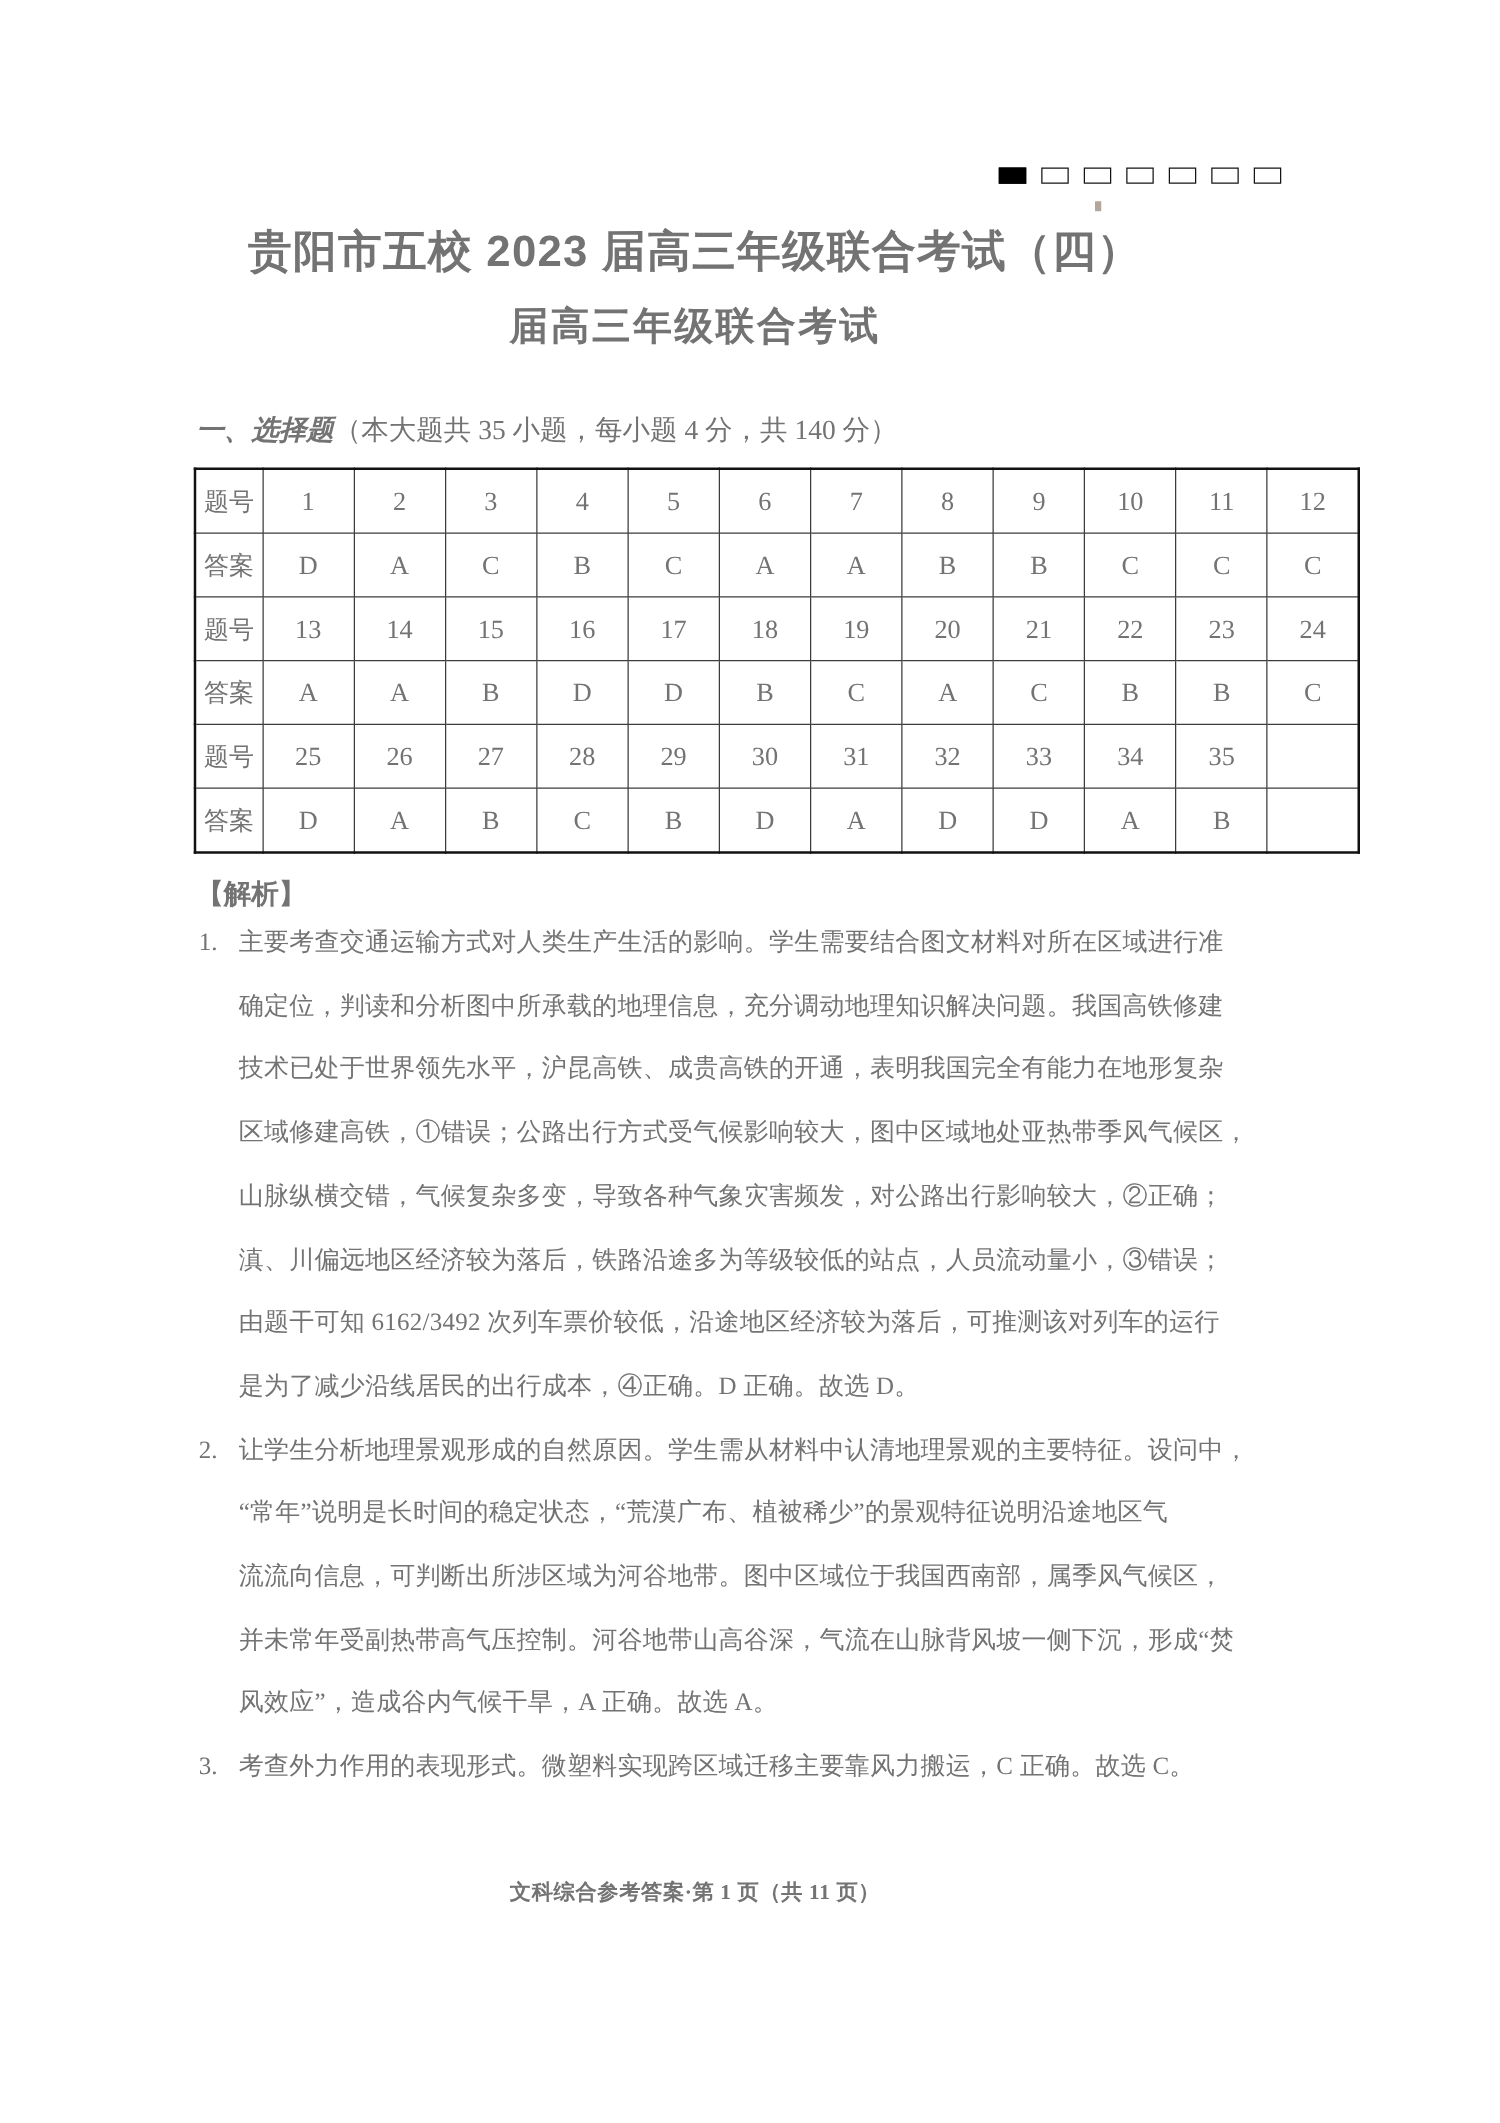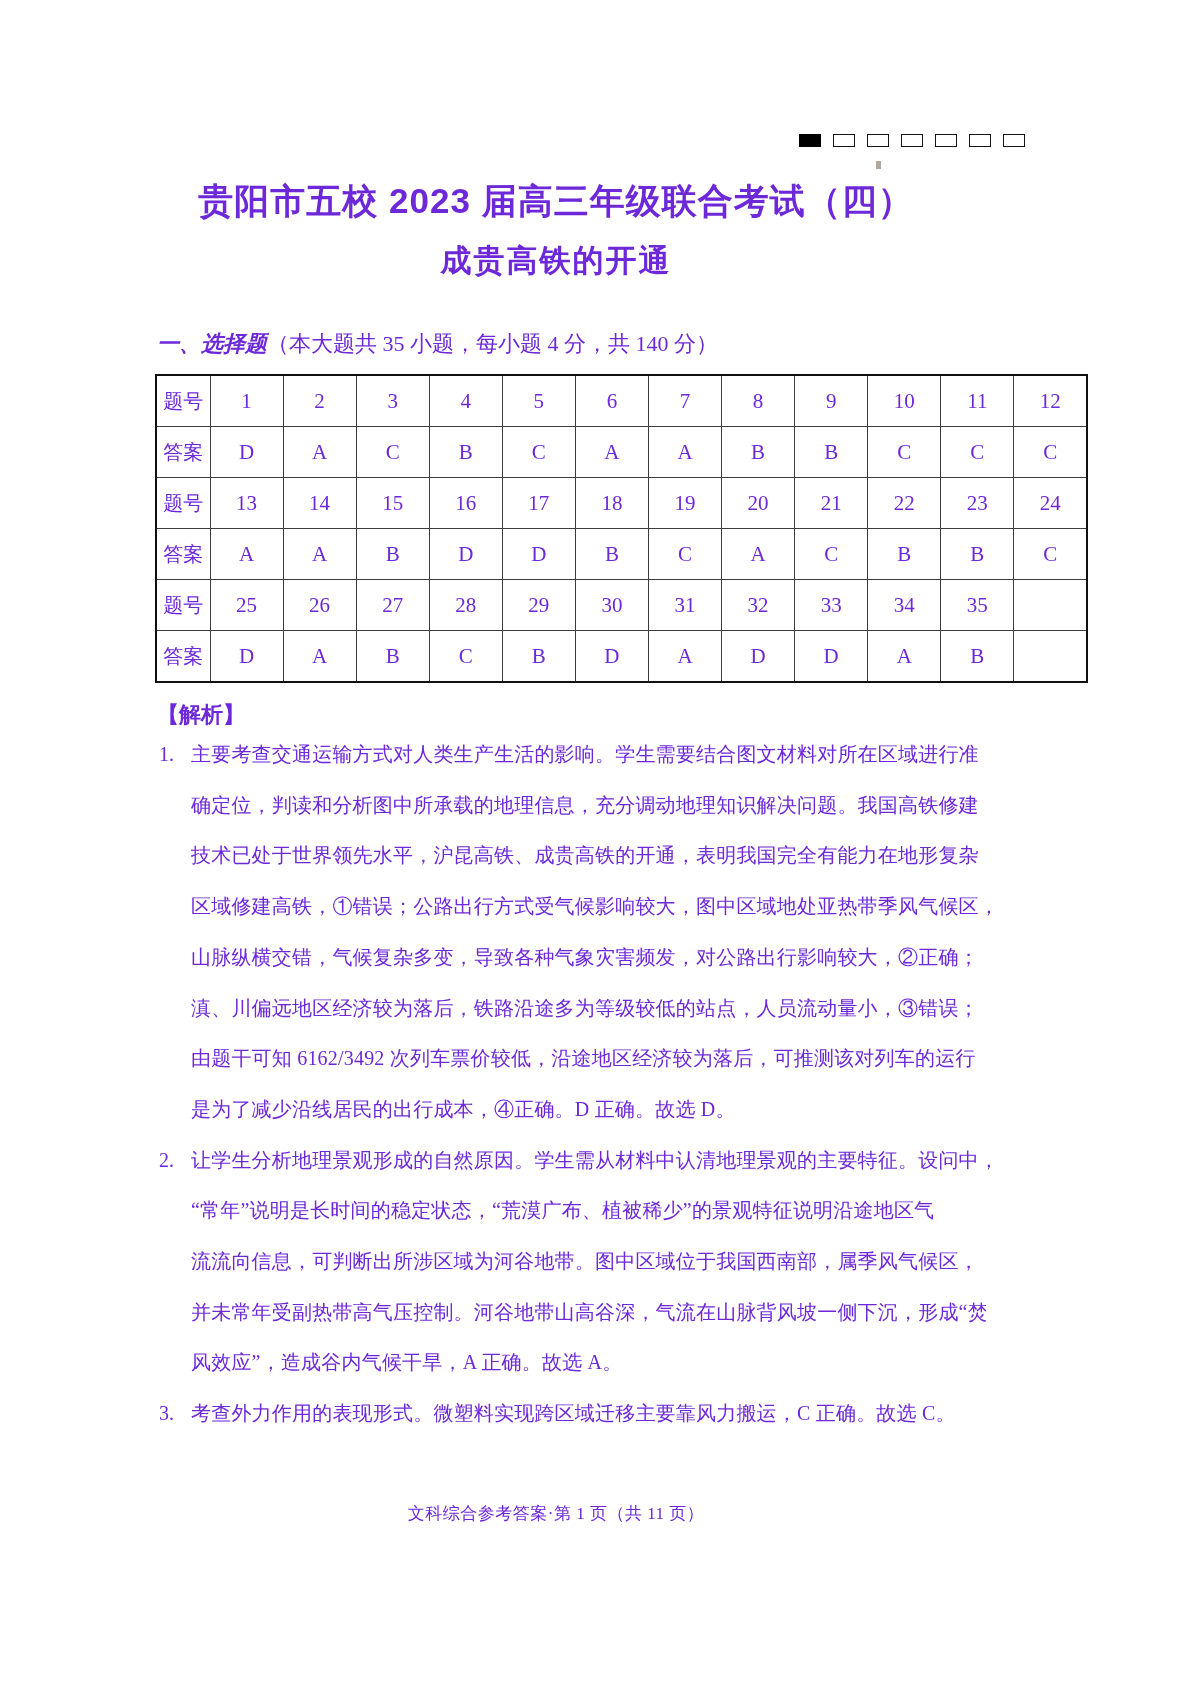--- a/index.html
+++ b/index.html
@@ -1,18 +1,18 @@
 <!DOCTYPE html>
 <html><head>
 <meta charset="utf-8">
 <style>
   html,body { margin:0; padding:0; background:#ffffff; }
   .page {
     position:relative; width:1200px; height:1698px; background:#ffffff;
-    font-family:"Liberation Serif","DejaVu Serif",serif; color:#6d28d9;
+    font-family:"Liberation Serif","DejaVu Serif",serif; color:#737373;
     overflow:hidden;
   }
   
   .regmarks { position:absolute; left:799px; top:134px; display:flex; gap:12px; }
   .mark { width:22px; height:13px; border:1.5px solid #141414; background:#fff; box-sizing:border-box; }
   .mark.filled { background:#000; border-color:#000; }
   .tinymark { position:absolute; left:876px; top:161px; width:5px; height:8px; background:#b3a79c; }
 
   .title {
     position:absolute; left:150px; top:178px; width:812px; text-align:center;
@@ -43,41 +43,41 @@
     position:absolute; left:157px; top:700px;
     font-family:Liberation Serif, serif; font-weight:700; font-size:22px;
   }
   .ana { position:absolute; left:155px; top:729px; width:815px; }
   .ana-item { position:relative; padding-left:36px; }
   .ana-marker { position:absolute; left:4px; top:0; line-height:50.7px; font-size:20px; }
   .ana-line { line-height:50.7px; font-size:20px; white-space:nowrap; letter-spacing:0.2px; }
 
   .footer {
     position:absolute; left:150px; top:1502px; width:812px; text-align:center;
-    font-size:17px; font-weight:400; letter-spacing:0.5px;
+    font-size:17px; font-weight:700; letter-spacing:0.5px;
   }
 </style>
 </head>
 <body>
 
 <div class="page">
 
   <div class="regmarks">
       <span class="mark filled"></span>
       <span class="mark"></span>
       <span class="mark"></span>
       <span class="mark"></span>
       <span class="mark"></span>
       <span class="mark"></span>
       <span class="mark"></span>
     </div>
   <div class="tinymark"></div>
 
   <div class="title">贵阳市五校 2023 届高三年级联合考试（四）</div>
-  <div class="subtitle">成贵高铁的开通</div>
+  <div class="subtitle">届高三年级联合考试</div>
 
   <div class="sec">
     <span class="sec-b">一、选择题</span><span class="sec-r">（本大题共 35 小题，每小题 4 分，共 140 分）</span>
   </div>
 
   <table class="anstable">
     <colgroup>
       <col style="width:54px">
       <col>
         <col>

